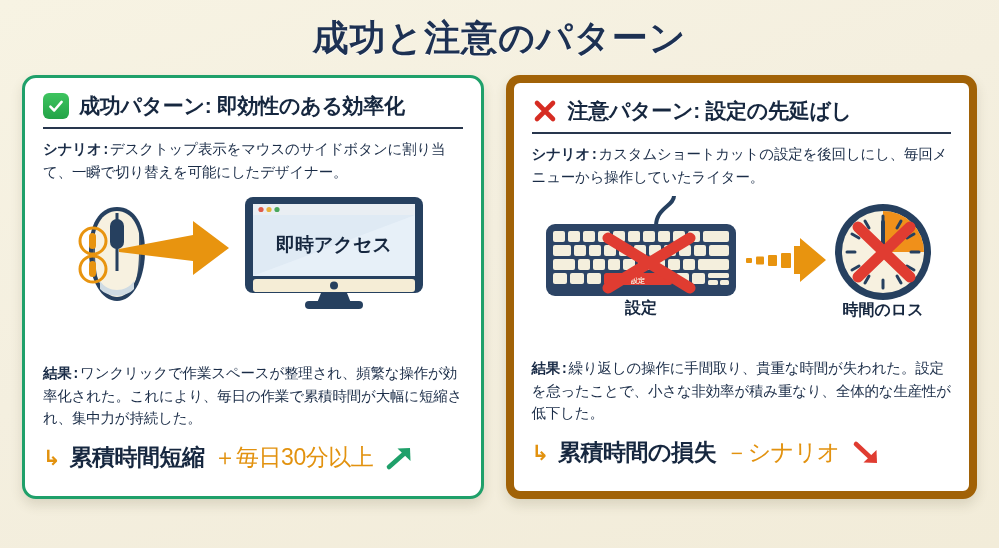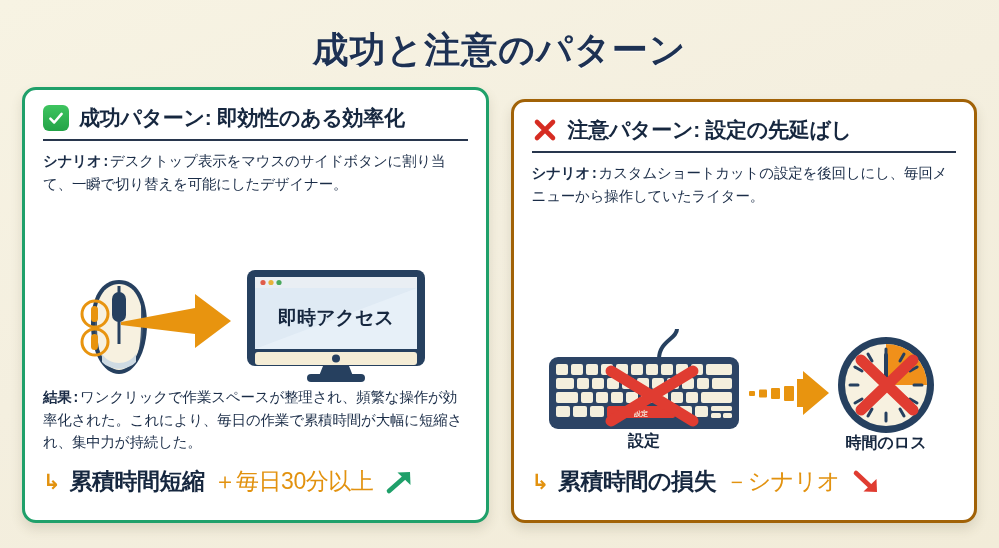--- a/index.html
+++ b/index.html
@@ -21,21 +21,20 @@
   
   .page-title {
     text-align: center;
     font-size: 36px;
     font-weight: 700;
     letter-spacing: 1px;
     color: #1d3153;
     padding-top: 16px;
     line-height: 1.2;
     text-shadow: 0 1px 0 rgba(255,255,255,0.7);
-    margin-top: 12px;
   }
 
   
   .cards {
     display: flex;
     gap: 22px;
     padding: 16px 22px 0 22px;
     align-items: stretch;
   }
 
@@ -43,21 +42,21 @@
     flex: 1 1 0;
     background: #ffffff;
     border-radius: 14px;
     padding: 14px 18px 23px 18px;
     display: flex;
     flex-direction: column;
     min-height: 424px;
     box-shadow: 0 6px 12px rgba(90,80,50,0.16);
   }
   .card.success { border: 3px solid #1fa06a; }
-  .card.caution { border: 3px solid #a16207; margin-top: 12px; }
+  .card.caution { border: 8px solid #a16207; }
 
   
   .card-head {
     display: flex;
     align-items: center;
     gap: 10px;
     padding-bottom: 7px;
   }
   .card-head-title {
     font-size: 21px;
@@ -99,21 +98,21 @@
     letter-spacing: -0.2px;
   }
   .lbl { font-weight: 700; font-family: Liberation Mono, monospace; }
 
   .scenario { margin-bottom: 4px; }
 
   
   .illus {
     flex: 1 1 auto;
     display: flex;
-    align-items: flex-end;
+    align-items: flex-start;
     justify-content: center;
     min-height: 122px;
     padding: 4px 0 2px 0;
   }
   .illus svg { display: block; }
 
   .result { margin-top: 2px; }
 
   
   .stat {
@@ -328,20 +327,23 @@
 
           <line x1="345" y1="56" x2="345" y2="26" stroke="#26405f" stroke-width="4" stroke-linecap="round"></line>
           <line x1="345" y1="56" x2="368" y2="72" stroke="#26405f" stroke-width="4" stroke-linecap="round"></line>
 
           <path d="M320 31 L372 81 M372 31 L320 81" stroke="#e03c31" stroke-width="11" stroke-linecap="round"></path>
         </g>
         <text x="345" y="119" font-family="Liberation Sans, DejaVu Sans, sans-serif" font-size="16" font-weight="700" fill="#16273f" text-anchor="middle">時間のロス</text>
       </svg>
     </div>
 
+    <p class="result">
+      <span class="lbl">結果:</span><span>繰り返しの操作に手間取り、貴重な時間が失われた。設定を怠ったことで、小さな非効率が積み重なり、全体的な生産性が低下した。</span>
+    </p>
 
     <div class="stat">
       <span class="stat-hook">↳</span>
       <span class="stat-label">累積時間の損失</span>
       <span class="stat-value">－シナリオ</span>
       <span class="stat-trend">
         <svg width="30" height="28" viewBox="0 0 30 28" aria-hidden="true">
           <path d="M5 5 L21 20" stroke="#e03c31" stroke-width="4.6" stroke-linecap="round" fill="none"></path>
           <path d="M26 24 L12.5 23.5 L25.5 11 Z" fill="#e03c31"></path>
         </svg>

